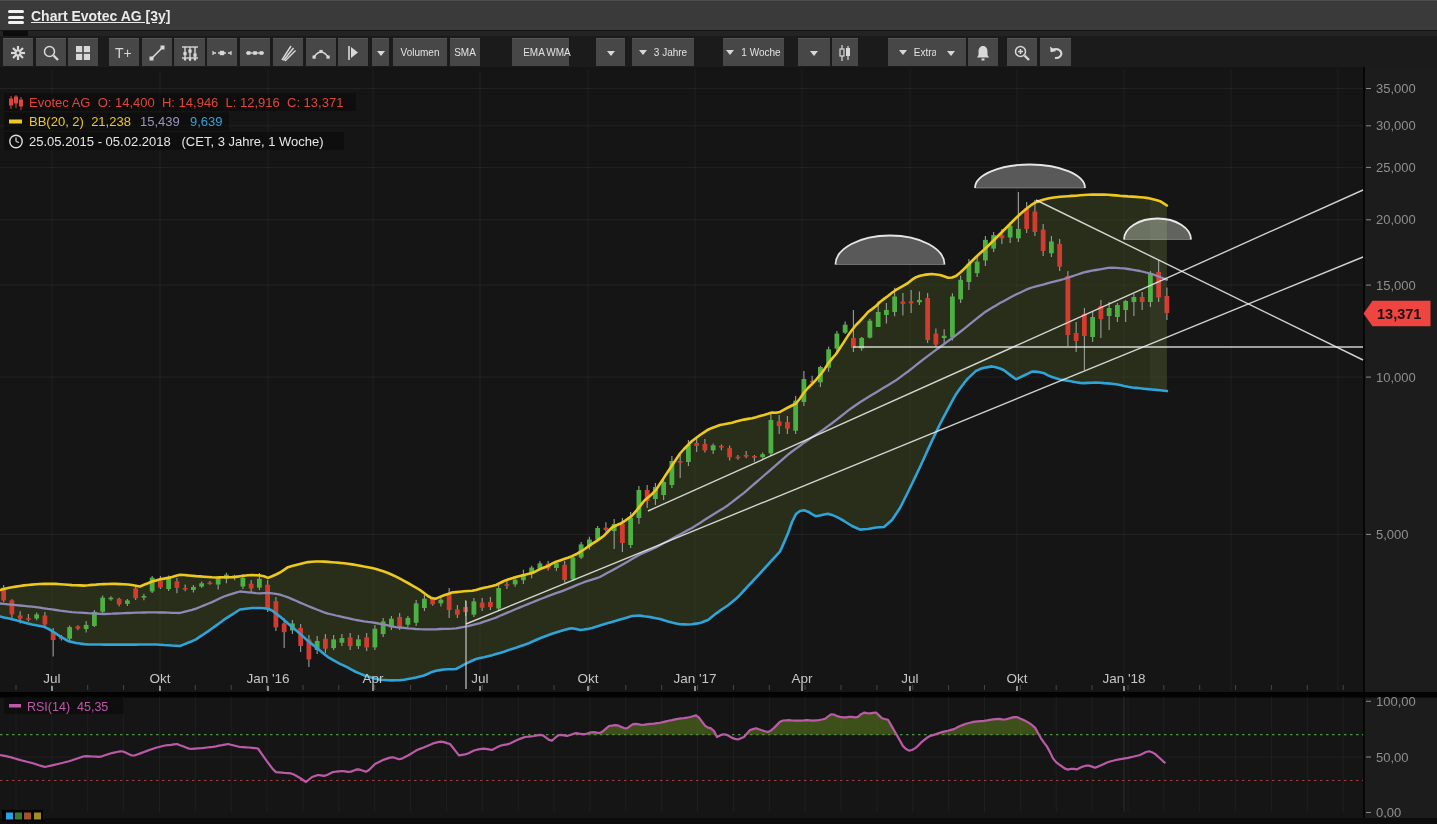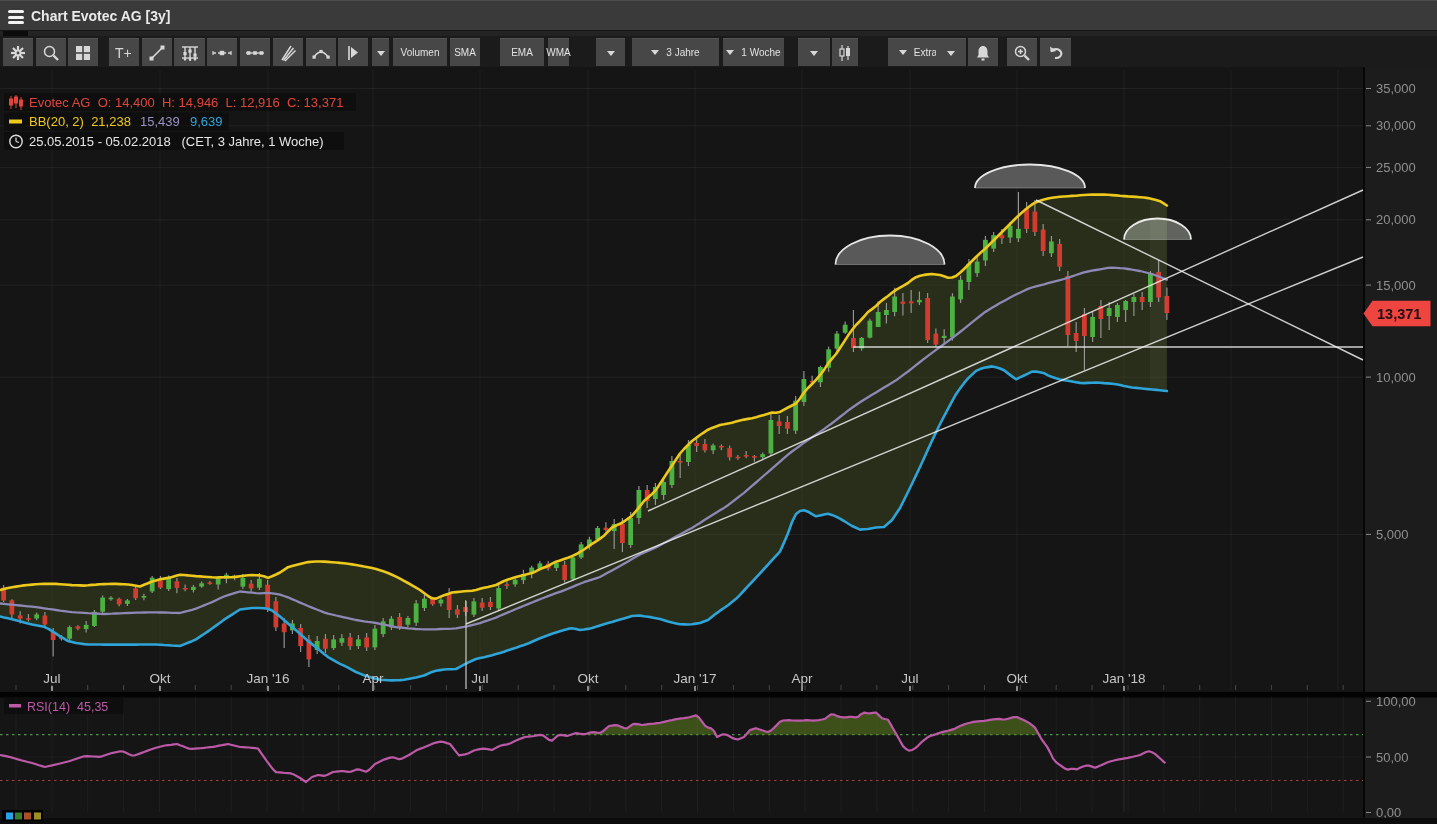--- a/index.html
+++ b/index.html
@@ -1,19 +1,19 @@
 <!DOCTYPE html>
 <html><head><meta charset="utf-8"><style>
 * { margin:0; padding:0; box-sizing:border-box; }
 html,body { width:1437px; height:824px; background:#151515; font-family:"Liberation Sans", sans-serif; overflow:hidden; }
 #titlebar { position:absolute; left:0; top:0; width:1437px; height:30px; background:#3a3a3a; border-top:1px solid #4d4d4d; }
 #titlebar .sub { position:absolute; left:0; top:30px; width:1437px; height:6px; background:#232323; }
 #titlebar .notch { position:absolute; left:3px; top:30px; width:25px; height:6px; background:#0c0c0c; }
 #burger div { position:absolute; left:8px; width:16px; height:3.4px; background:#f2f2f2; border-radius:1.5px; }
-#title { position:absolute; left:31px; top:7px; color:#eaeaea; font-size:14px; font-weight:700; letter-spacing:0px; }
+#title { position:absolute; left:31px; top:7px; color:#eaeaea; font-size:14px; font-weight:700; letter-spacing:0px;text-decoration:underline; }
 #toolbar { position:absolute; left:0; top:36px; width:1437px; height:31px; background:#1b1b1b; }
 .tb { position:absolute; top:2px; height:28px; background:#474747; border-top:1px solid #555; display:flex; align-items:center; justify-content:center; }
 .tbt { color:#e2e2e2; font-size:10px; }
 .arr { width:0; height:0; border-left:4.5px solid transparent; border-right:4.5px solid transparent; border-top:5.5px solid #d8d8d8; margin-right:7px; }
 svg text { font-family:"Liberation Sans", sans-serif; }
 </style></head>
 <body>
 <svg width="1437" height="824" viewBox="0 0 1437 824" style="position:absolute;left:0;top:0">
 <rect x="0" y="67" width="1437" height="757" fill="#151515"></rect>
 <rect x="1365" y="67" width="72" height="757" fill="#1c1c1c"></rect>
@@ -614,28 +614,28 @@
         <path d="M7,3 L14,8.5 L7,14 Z" fill="#d8d8d8"></path>
       </svg>
     </div>
 <div class="tb" style="left:372px;width:17px">
       <svg width="12" height="18" viewBox="0 0 12 18">
         <path d="M2,7 L10,7 L6,12 Z" fill="#d8d8d8"></path>
       </svg>
     </div>
 <div class="tb tbt" style="left:393px;width:54px">Volumen</div>
 <div class="tb tbt" style="left:450px;width:30px">SMA</div>
-<div class="tb tbt" style="left:500px;width:44px">EMA</div>
+<div class="tb tbt" style="left:512px;width:44px">EMA</div>
 <div class="tb tbt" style="left:548px;width:21px">WMA</div>
 <div class="tb" style="left:596px;width:29px">
       <svg width="12" height="18" viewBox="0 0 12 18">
         <path d="M2,7 L10,7 L6,12 Z" fill="#d8d8d8"></path>
       </svg>
     </div>
-<div class="tb tbt" style="left:632px;width:87px"><span class="arr"></span>3 Jahre</div>
+<div class="tb tbt" style="left:632px;width:62px"><span class="arr"></span>3 Jahre</div>
 <div class="tb tbt" style="left:723px;width:61px"><span class="arr"></span>1 Woche</div>
 <div class="tb" style="left:798px;width:32px">
       <svg width="12" height="18" viewBox="0 0 12 18">
         <path d="M2,7 L10,7 L6,12 Z" fill="#d8d8d8"></path>
       </svg>
     </div>
 <div class="tb" style="left:832px;width:26px">
       <svg width="18" height="18" viewBox="0 0 18 18">
         <g stroke="#d8d8d8" stroke-width="1.2">
           <line x1="6" y1="1" x2="6" y2="17"></line>

